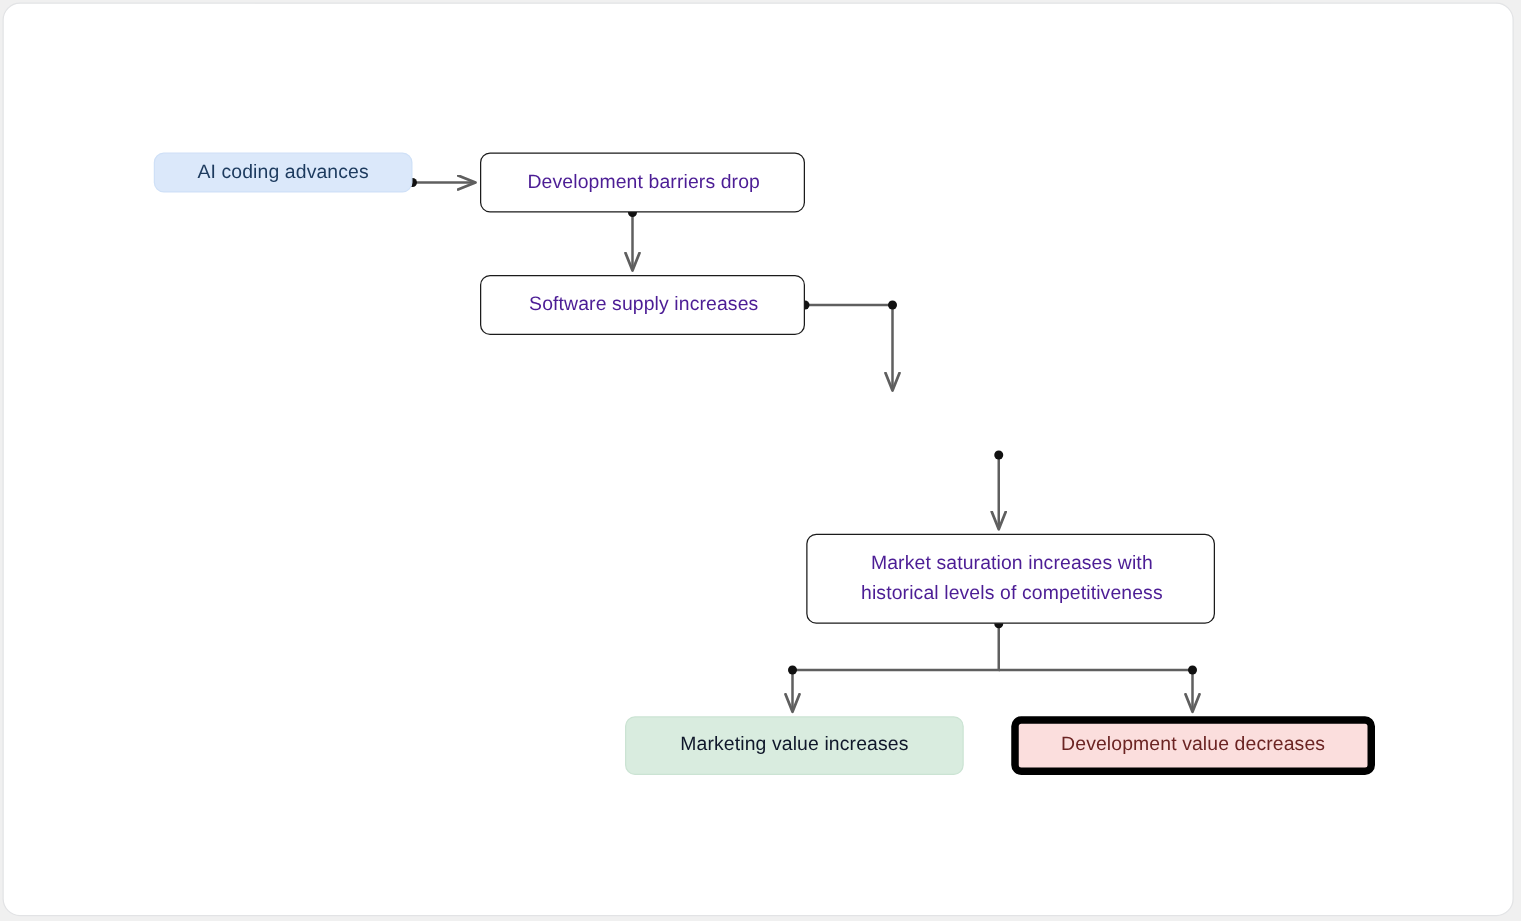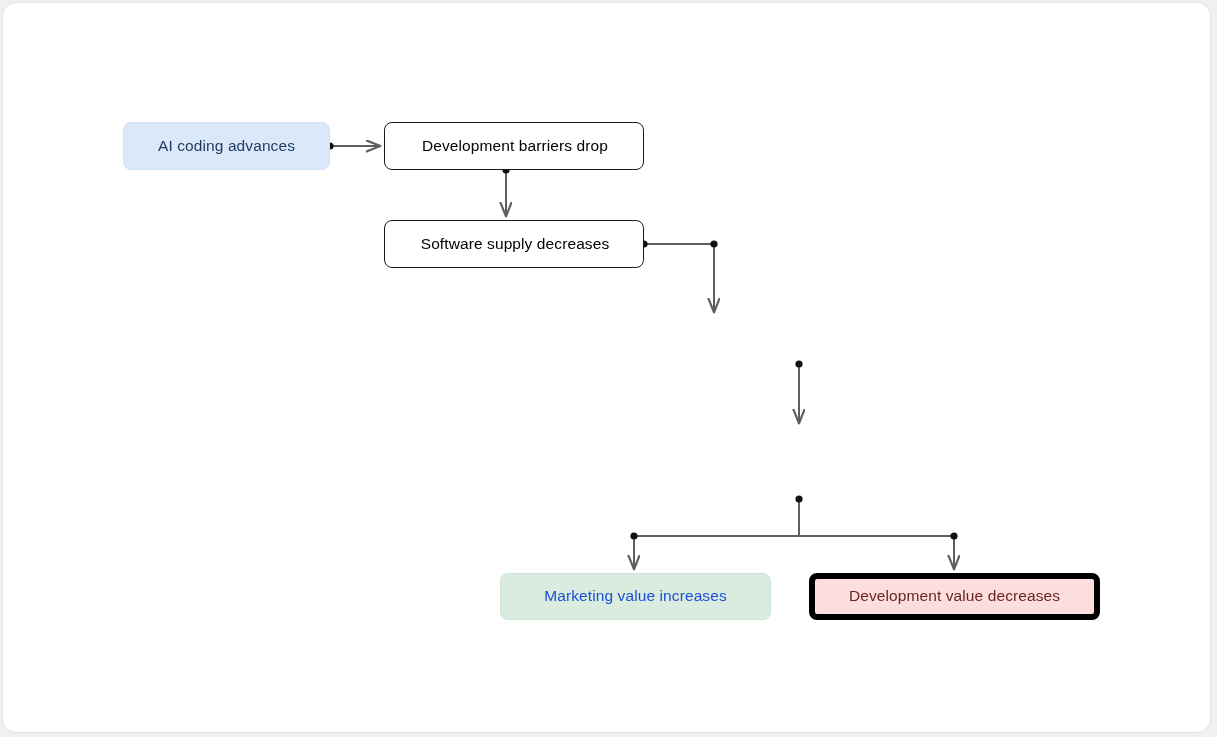--- a/index.html
+++ b/index.html
@@ -50,32 +50,32 @@
     border-radius: 8px;
     font-size: 15.5px;
     line-height: 1.55;
     letter-spacing: 0.1px;
     white-space: pre-line;
     padding: 0 14px;
   }
   .node.plain {
     background: #ffffff;
     border: 1.3px solid #1b1b1b;
-    color: #000000;
+    color: #4c1d95;
     padding-left: 16px;
   }
   .node.blue {
     background: #dbe8fa;
     border: 1px solid #cfe0f7;
     color: #1c3a5e;
   }
   .node.green {
     background: #d9ecdf;
     border: 1px solid #cbe3d3;
-    color: #1d4ed8;
+    color: #0f172a;
   }
   .node.red {
     background: #fbdedd;
     border: 6px solid #000000;
     color: #6b2423;
   }
   .node .node-label {
     display: block;
     width: 100%;
   }
@@ -122,33 +122,37 @@
           <circle cx="631" cy="533" r="3.6" fill="#111111" stroke="none"></circle>
         </g>
 
         <g>
           <path d="M796,533 L951,533 L951,566" marker-end="url(#arrowhead)"></path>
           <circle cx="951" cy="533" r="3.6" fill="#111111" stroke="none"></circle>
         </g>
       </g>
     </svg>
 
-    <div class="node blue" style="left:120px; top:119px; width:207px; height:48px;">
+    <div class="node blue" style="left:120px; top:119px; width:207px; height:32px;">
       <span class="node-label">AI coding advances</span>
     </div>
 
     <div class="node plain" style="left:381px; top:119px; width:260px; height:48px;">
       <span class="node-label">Development barriers drop</span>
     </div>
 
     <div class="node plain" style="left:381px; top:217px; width:260px; height:48px;">
-      <span class="node-label">Software supply decreases</span>
+      <span class="node-label">Software supply increases</span>
     </div>
 
 
+    <div class="node plain" style="left:642px; top:424px; width:327px; height:72px;">
+      <span class="node-label">Market saturation increases with
+historical levels of competitiveness</span>
+    </div>
 
     <div class="node green" style="left:497px; top:570px; width:271px; height:47px;">
       <span class="node-label">Marketing value increases</span>
     </div>
 
     <div class="node red" style="left:806px; top:570px; width:291px; height:47px;">
       <span class="node-label">Development value decreases</span>
     </div>
 
   </div>

